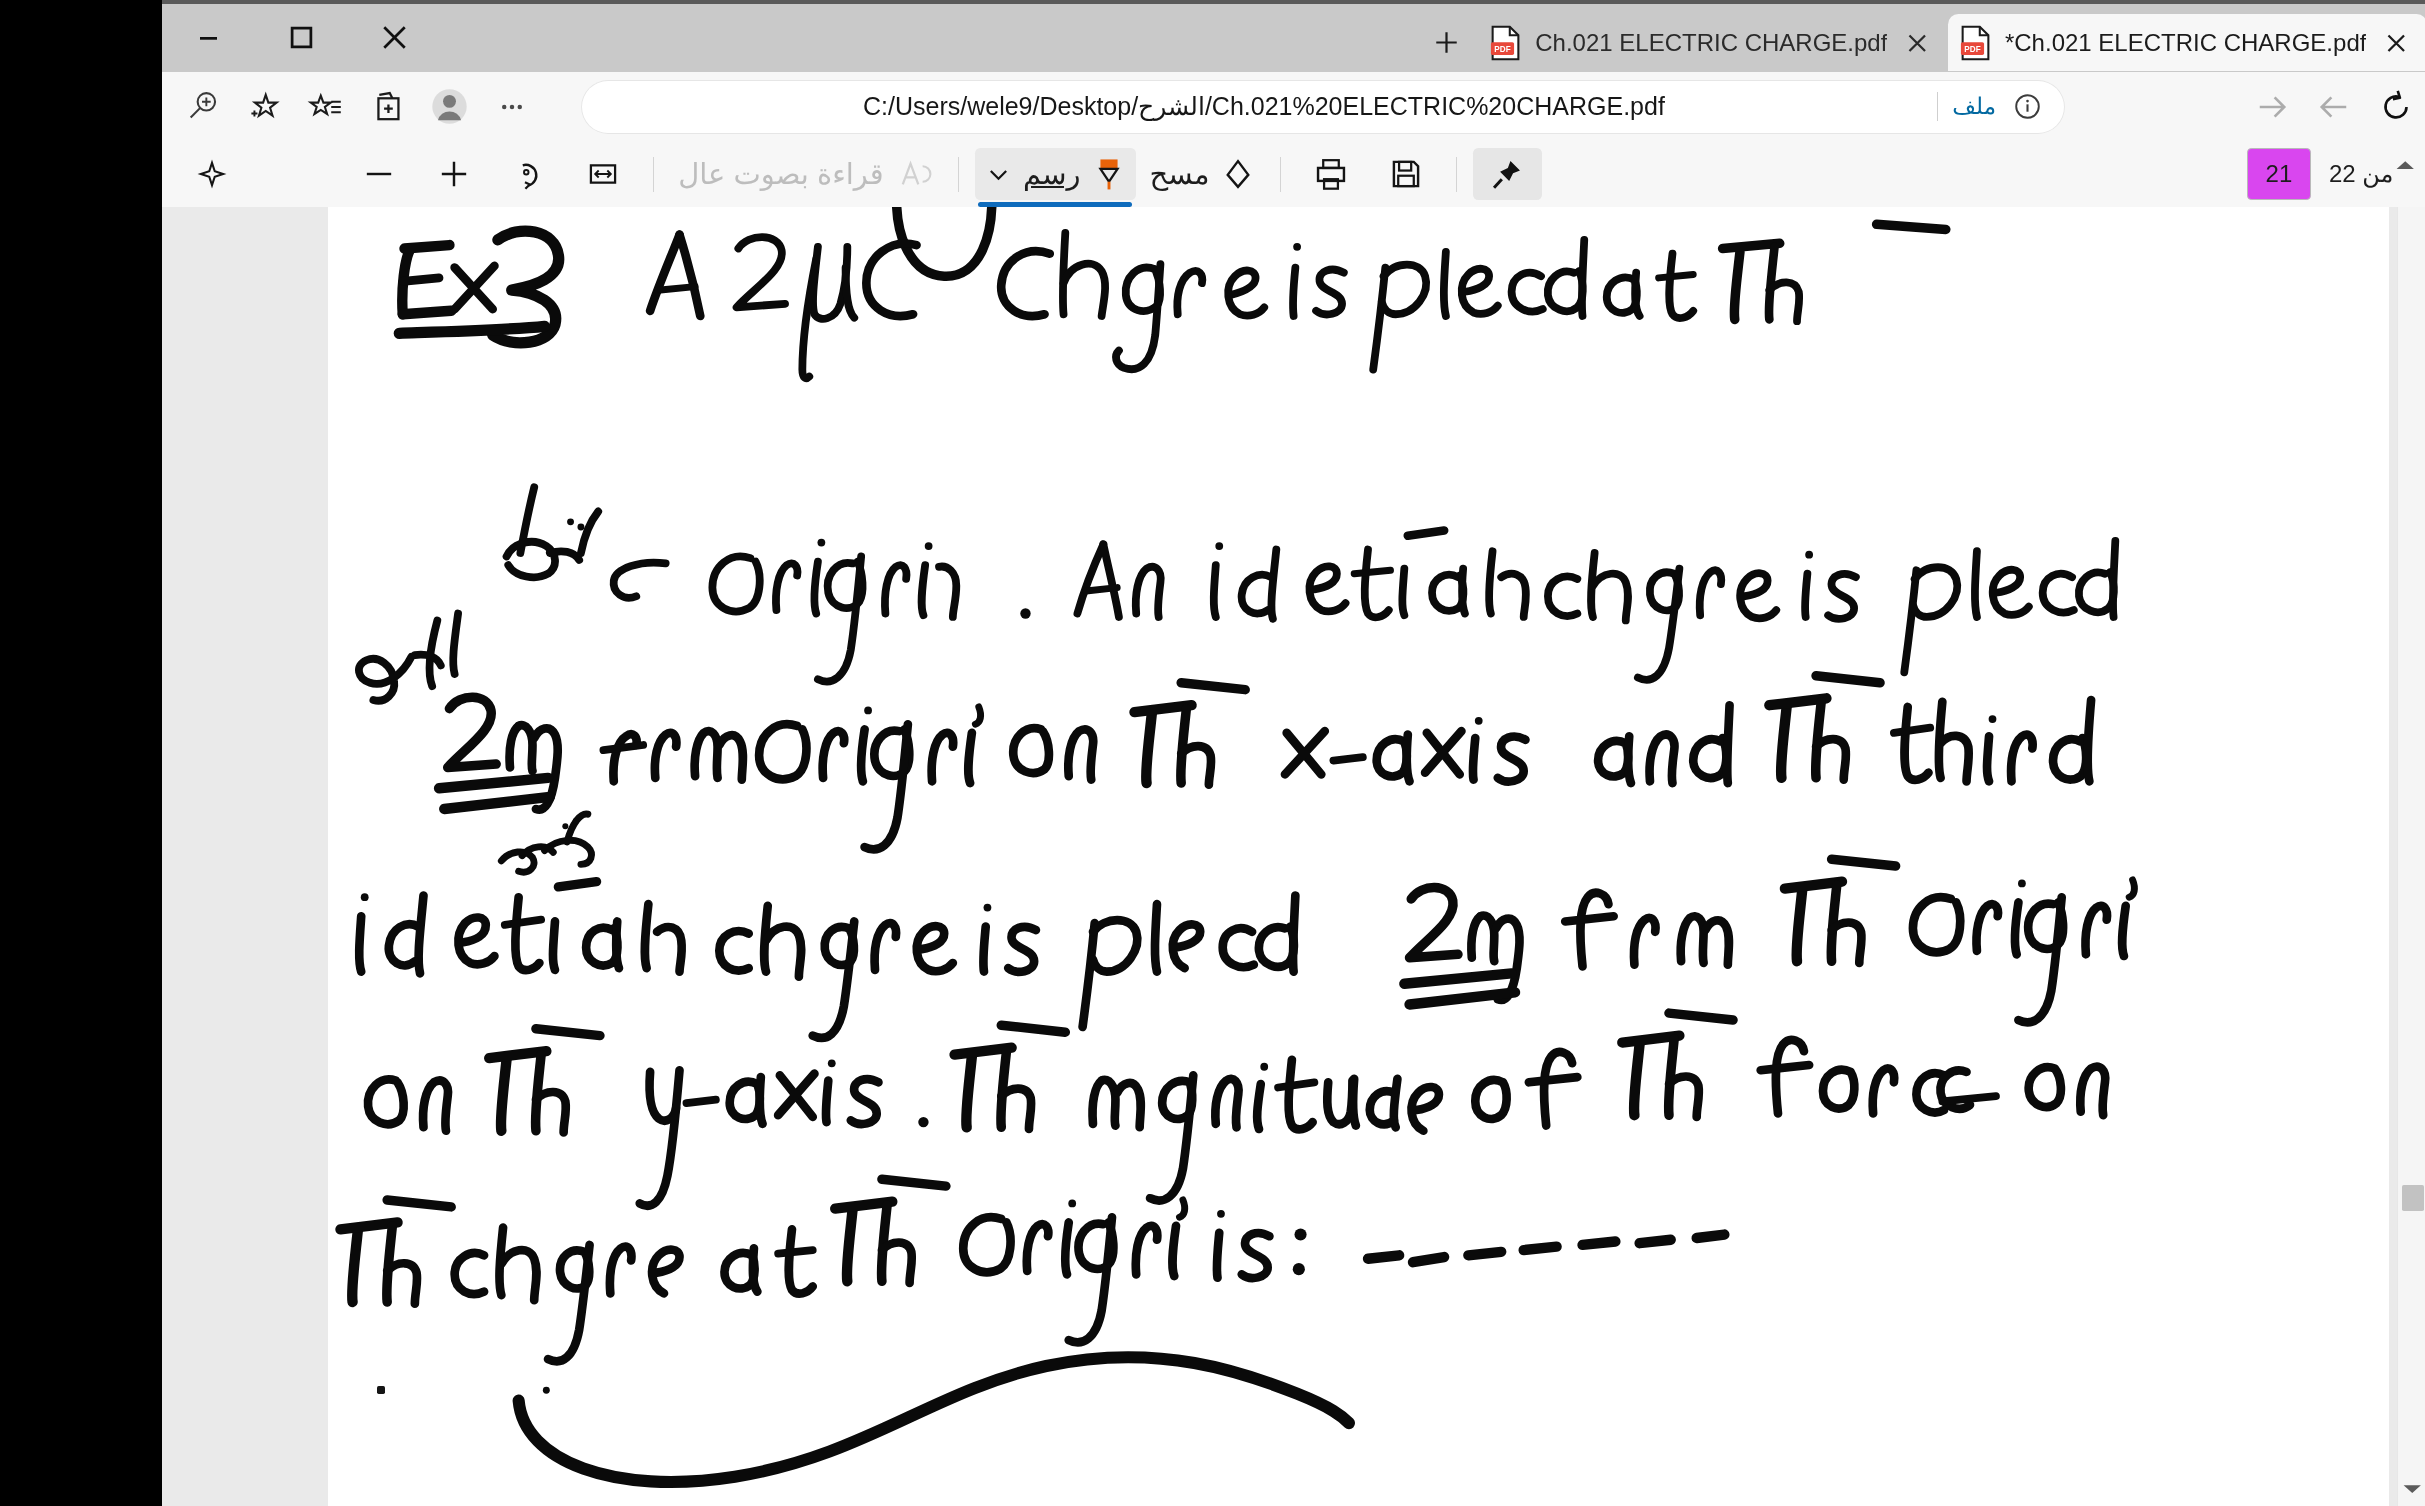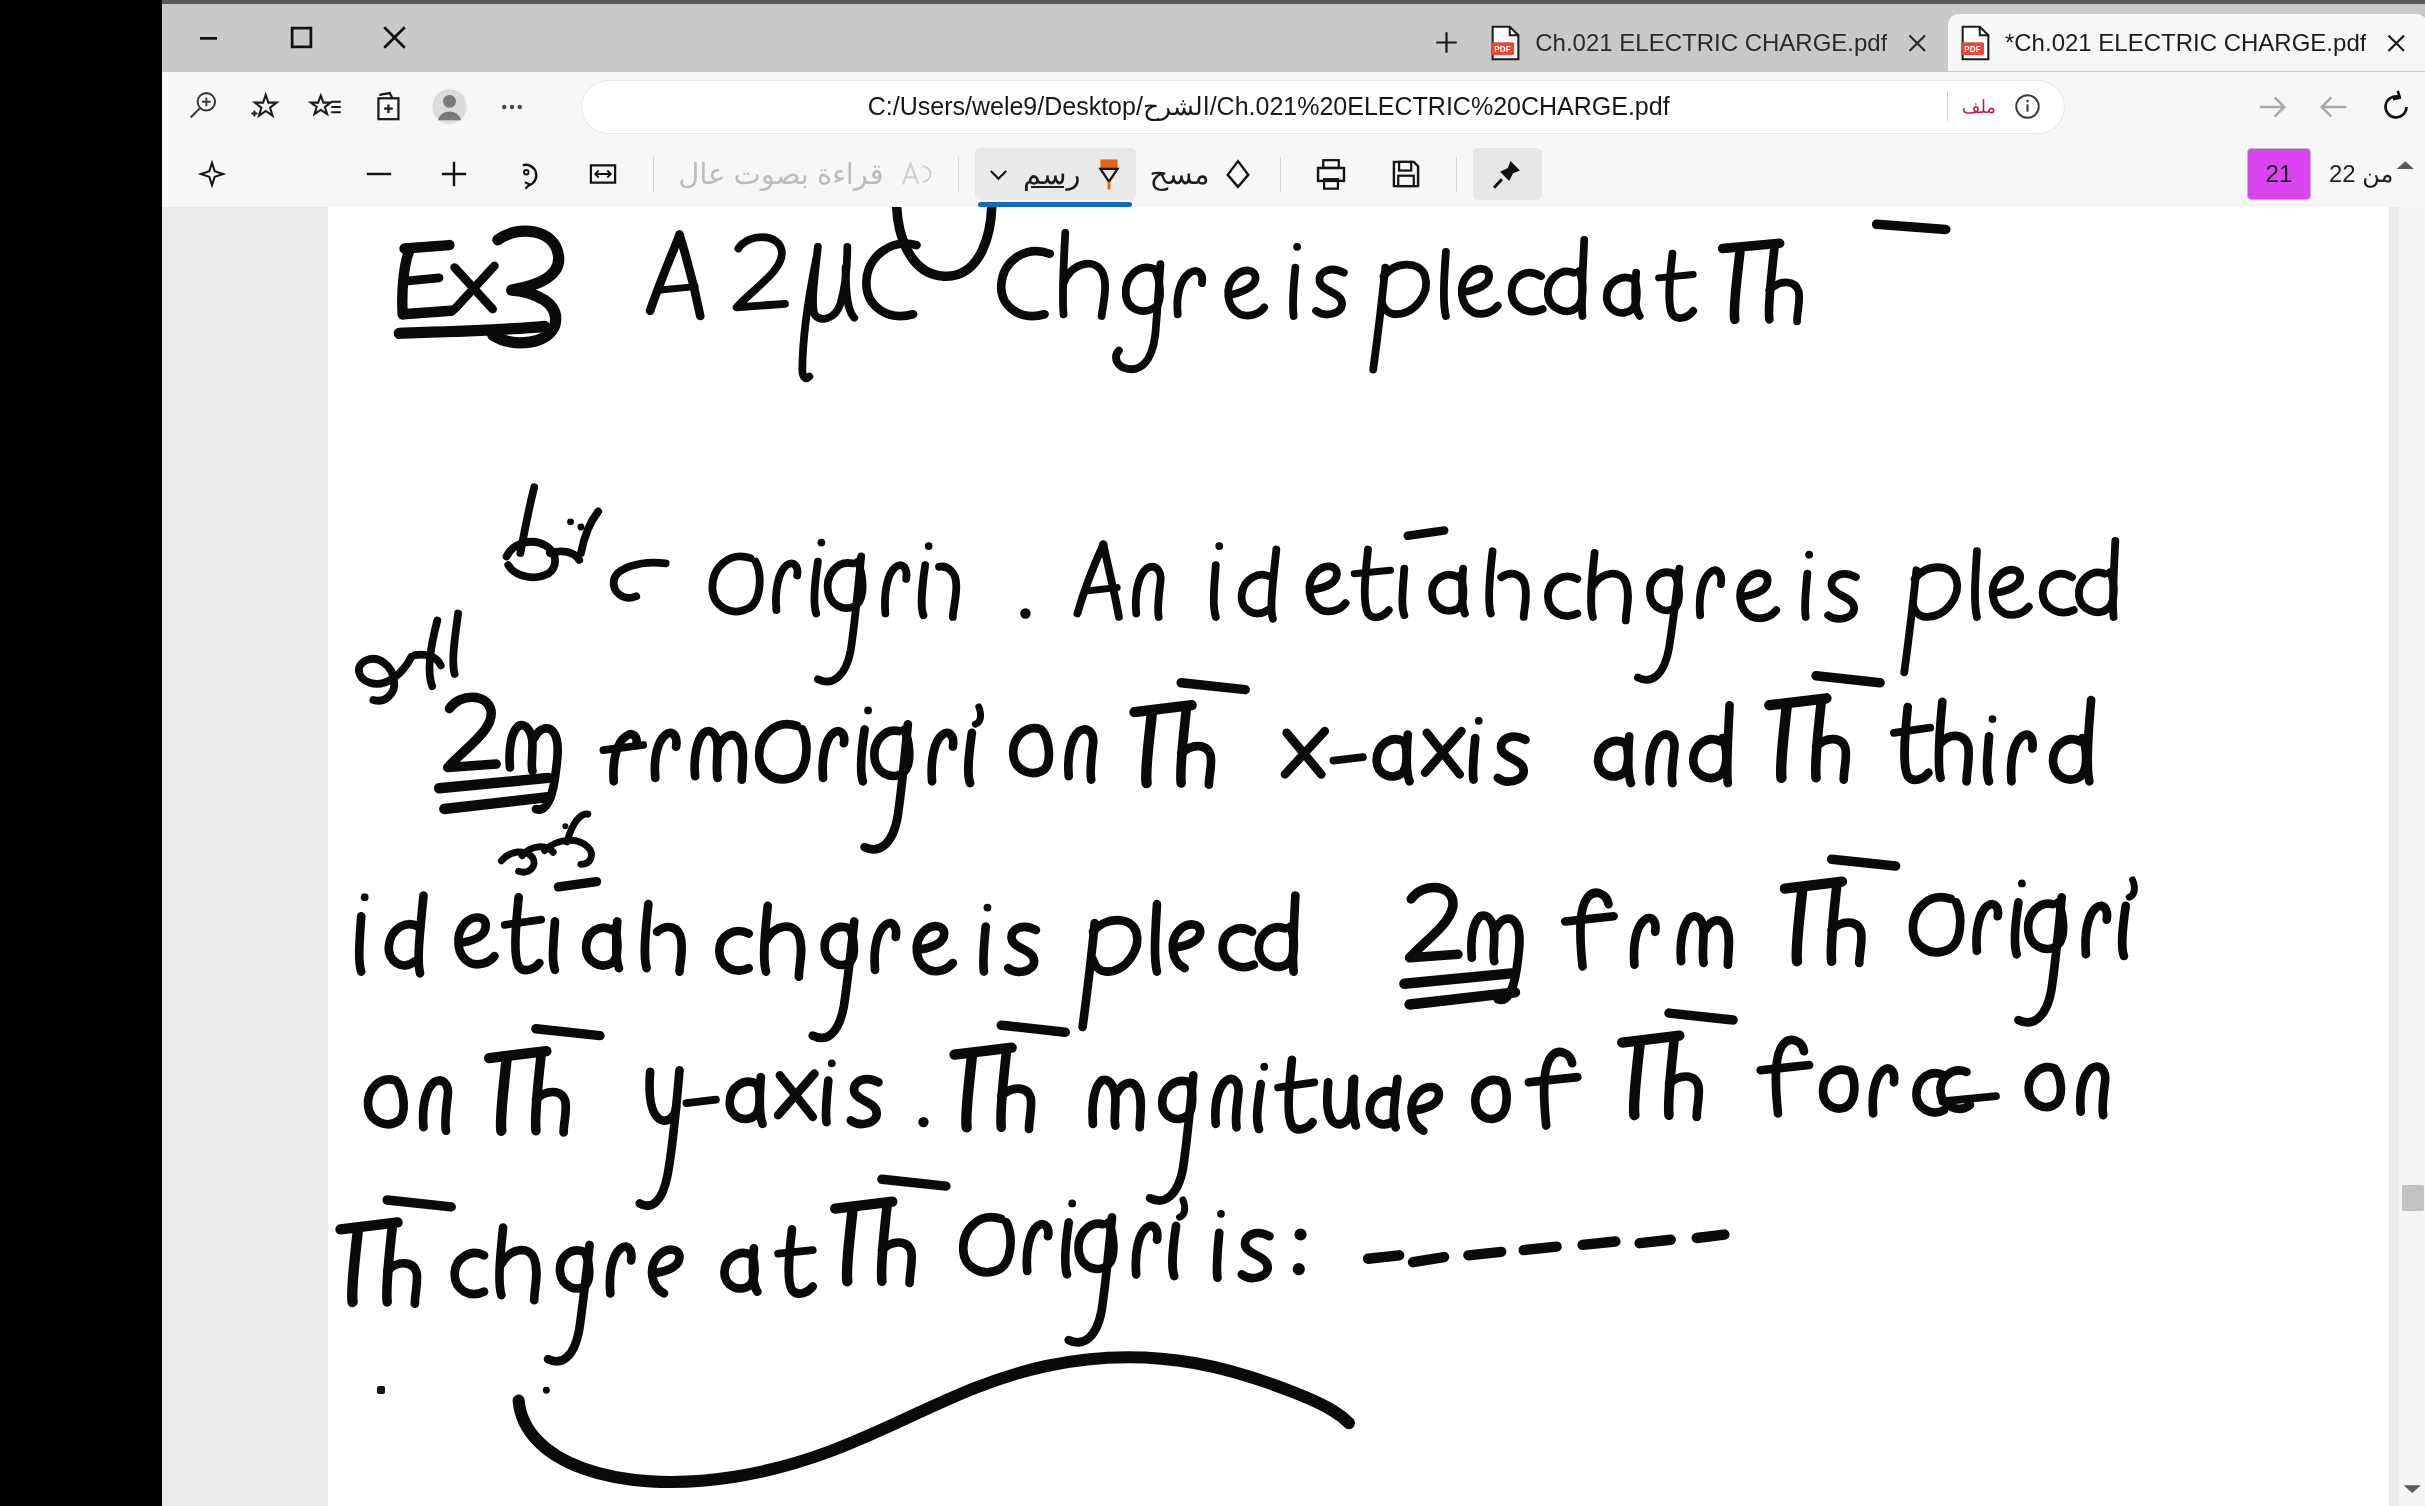--- a/index.html
+++ b/index.html
@@ -75,21 +75,21 @@
   }
   .ibtn.dim svg{opacity:.32;}
   .omnibox{
     position:absolute;left:420px;right:363px;top:8.7px;height:52px;
     background:#fff;border-radius:26px;
     display:flex;align-items:center;justify-content:flex-end;
     padding:0 19px 0 22.5px;gap:14px;
     box-shadow:0 0 0 0.9px #e6e6e6;
   }
   .omni-info{width:35px;height:35px;flex:0 0 auto;display:flex;align-items:center;justify-content:center;}
-  .omni-label{font-size:18px;color:#be185d;white-space:nowrap;}
+  .omni-label{font-size:23px;color:#0369a1;white-space:nowrap;}
   .omni-sep{width:0.9px;height:29px;background:#cfcfcf;flex:0 0 auto;}
   .omni-url{
     font-size:25px;color:#171717;direction:ltr;white-space:nowrap;overflow:hidden;text-overflow:ellipsis;
     flex:1;text-align:center;
   }
 
   
   .pdfbar{
     position:absolute;left:0;top:141px;width:2265px;height:66px;
     background:#f7f7f7;border-bottom:0.9px solid #dedede;

